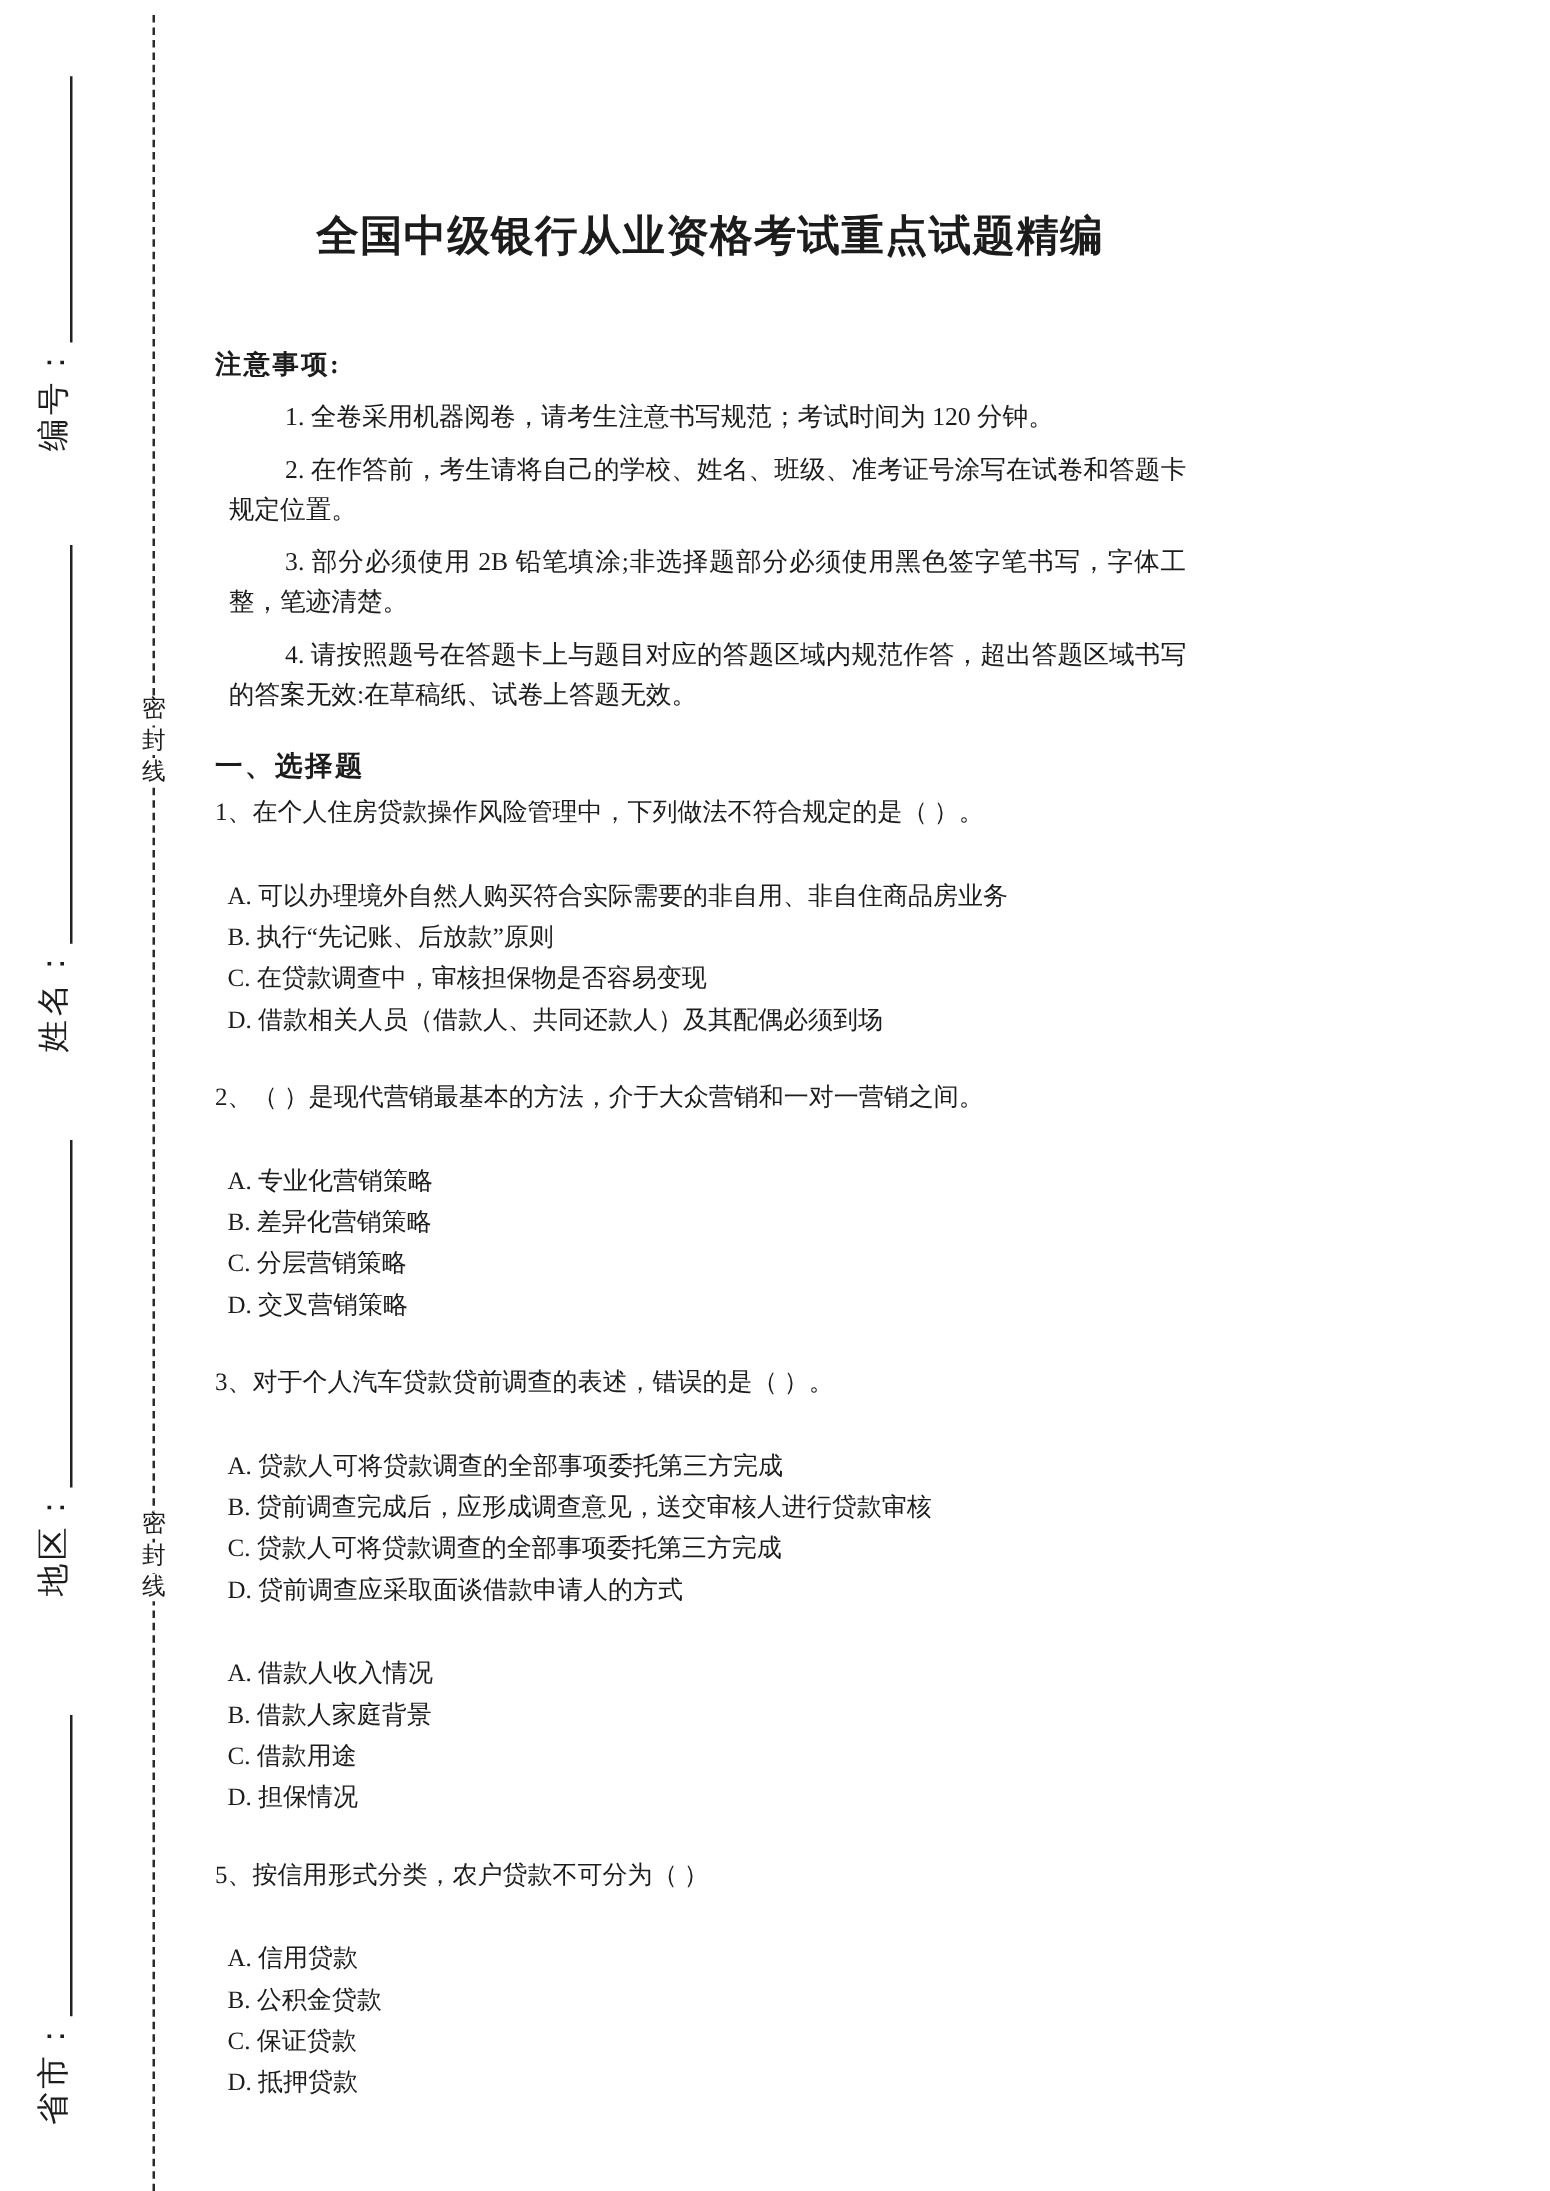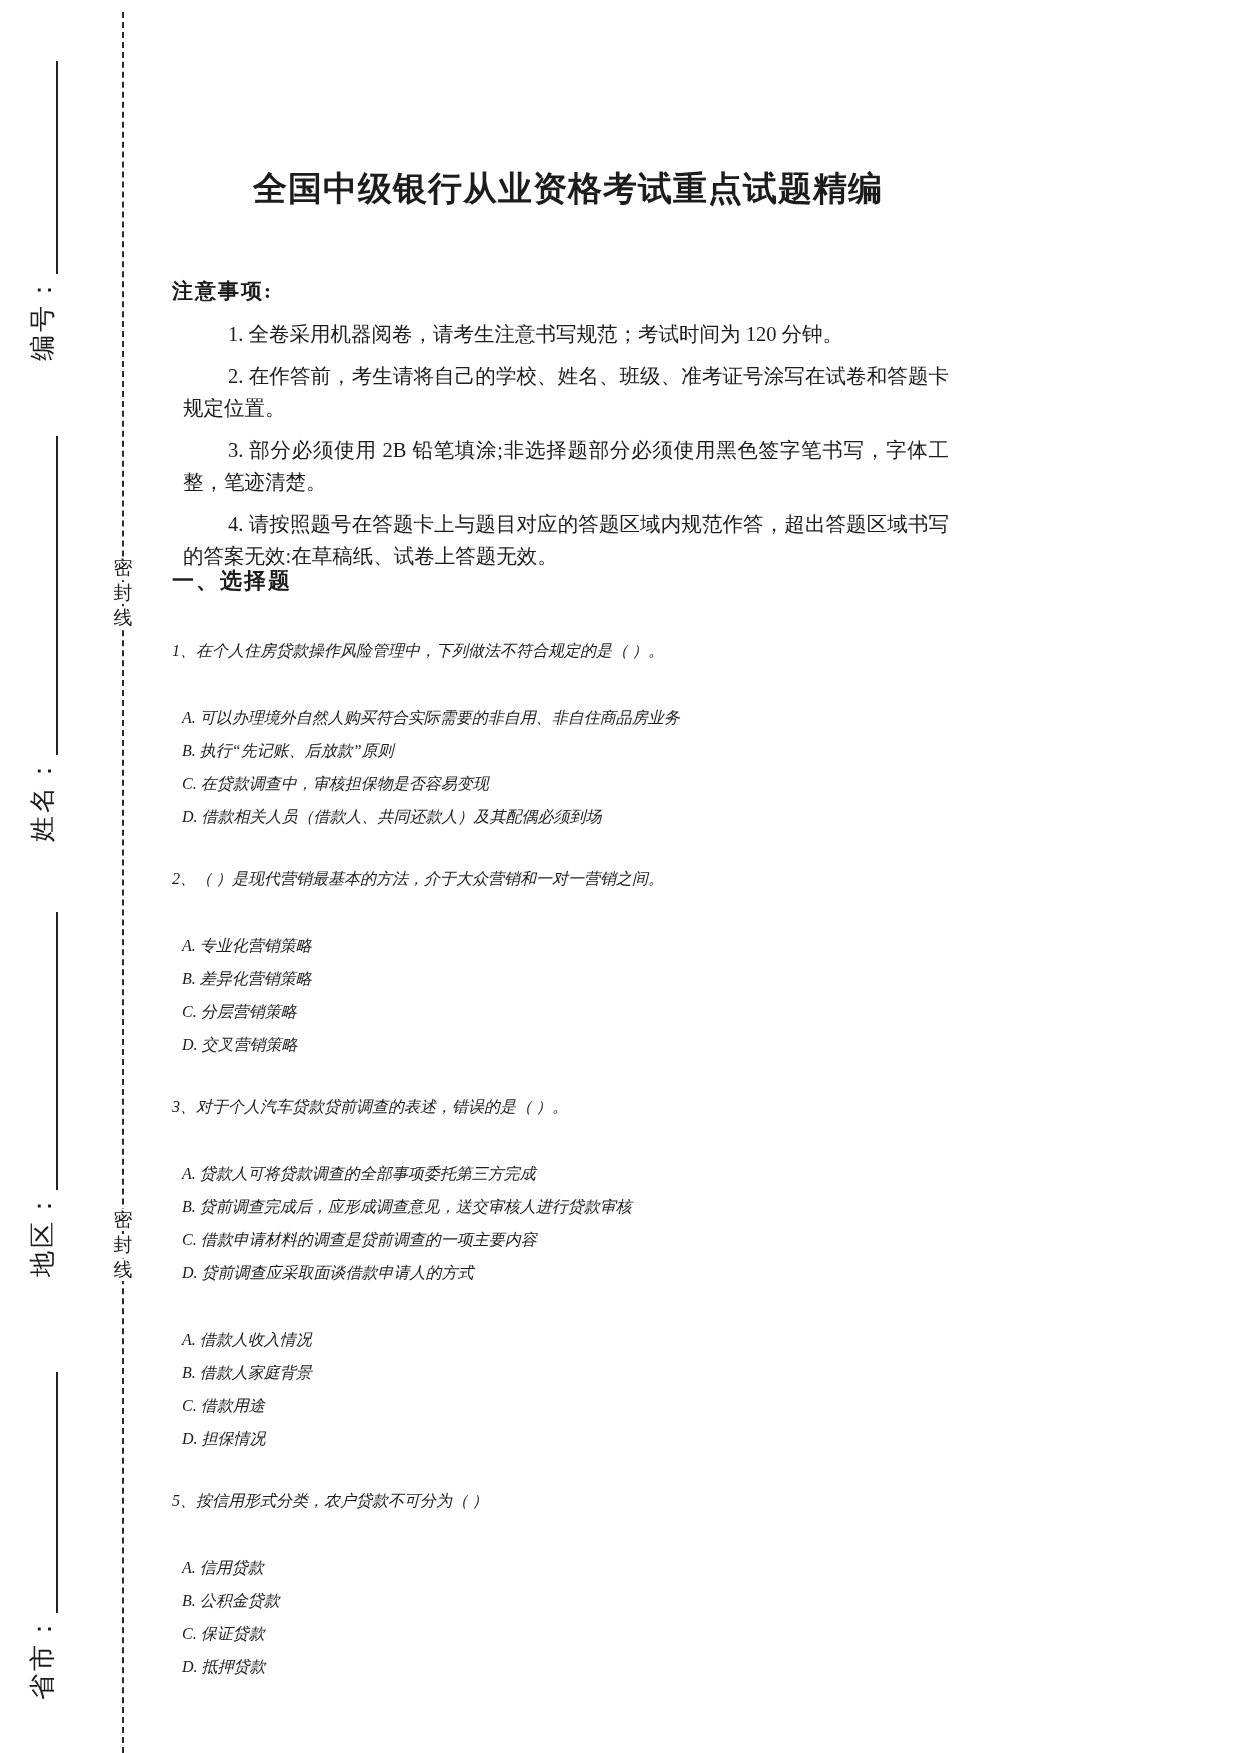--- a/index.html
+++ b/index.html
@@ -63,26 +63,26 @@
     font-size:20.5px;line-height:31.5px;
   }
   .notice-heading{
     font-weight:bold;font-size:21px;letter-spacing:2px;
     margin-bottom:4px;
   }
   .notice p{
     margin:11px;text-indent:2.2em;text-align:justify;
   }
   .section-heading{
-    position:absolute;left:172px;top:566px;
+    position:absolute;left:172px;top:598px;
     font-size:22px;font-weight:bold;letter-spacing:2px;
   }
   .questions{
     position:absolute;left:172px;top:634px;width:788px;
-    font-size:16px;line-height:33px;font-style:italic;
+    font-size:20px;line-height:33px;
   }
   .question{margin-bottom:29px;}
   .options{padding-left:10px;margin-top:34px;}
 </style>
 </head>
 <body>
 
 <div class="page">
 
   <div class="rot-fields">
@@ -148,21 +148,21 @@
         <div class="option">C. 分层营销策略</div>
         <div class="option">D. 交叉营销策略</div>
       </div>
     </div>
 
     <div class="question">
       <div class="q-line"><span>3、</span><span>对于个人汽车贷款贷前调查的表述，错误的是（ ）。</span></div>
       <div class="options">
         <div class="option">A. 贷款人可将贷款调查的全部事项委托第三方完成</div>
         <div class="option">B. 贷前调查完成后，应形成调查意见，送交审核人进行贷款审核</div>
-        <div class="option">C. 借款申请材料的调查是贷前调查的一项主要内容</div>
+        <div class="option">C. 贷款人可将贷款调查的全部事项委托第三方完成</div>
         <div class="option">D. 贷前调查应采取面谈借款申请人的方式</div>
       </div>
     </div>
 
     <div class="question">
       <div class="options">
         <div class="option">A. 借款人收入情况</div>
         <div class="option">B. 借款人家庭背景</div>
         <div class="option">C. 借款用途</div>
         <div class="option">D. 担保情况</div>

